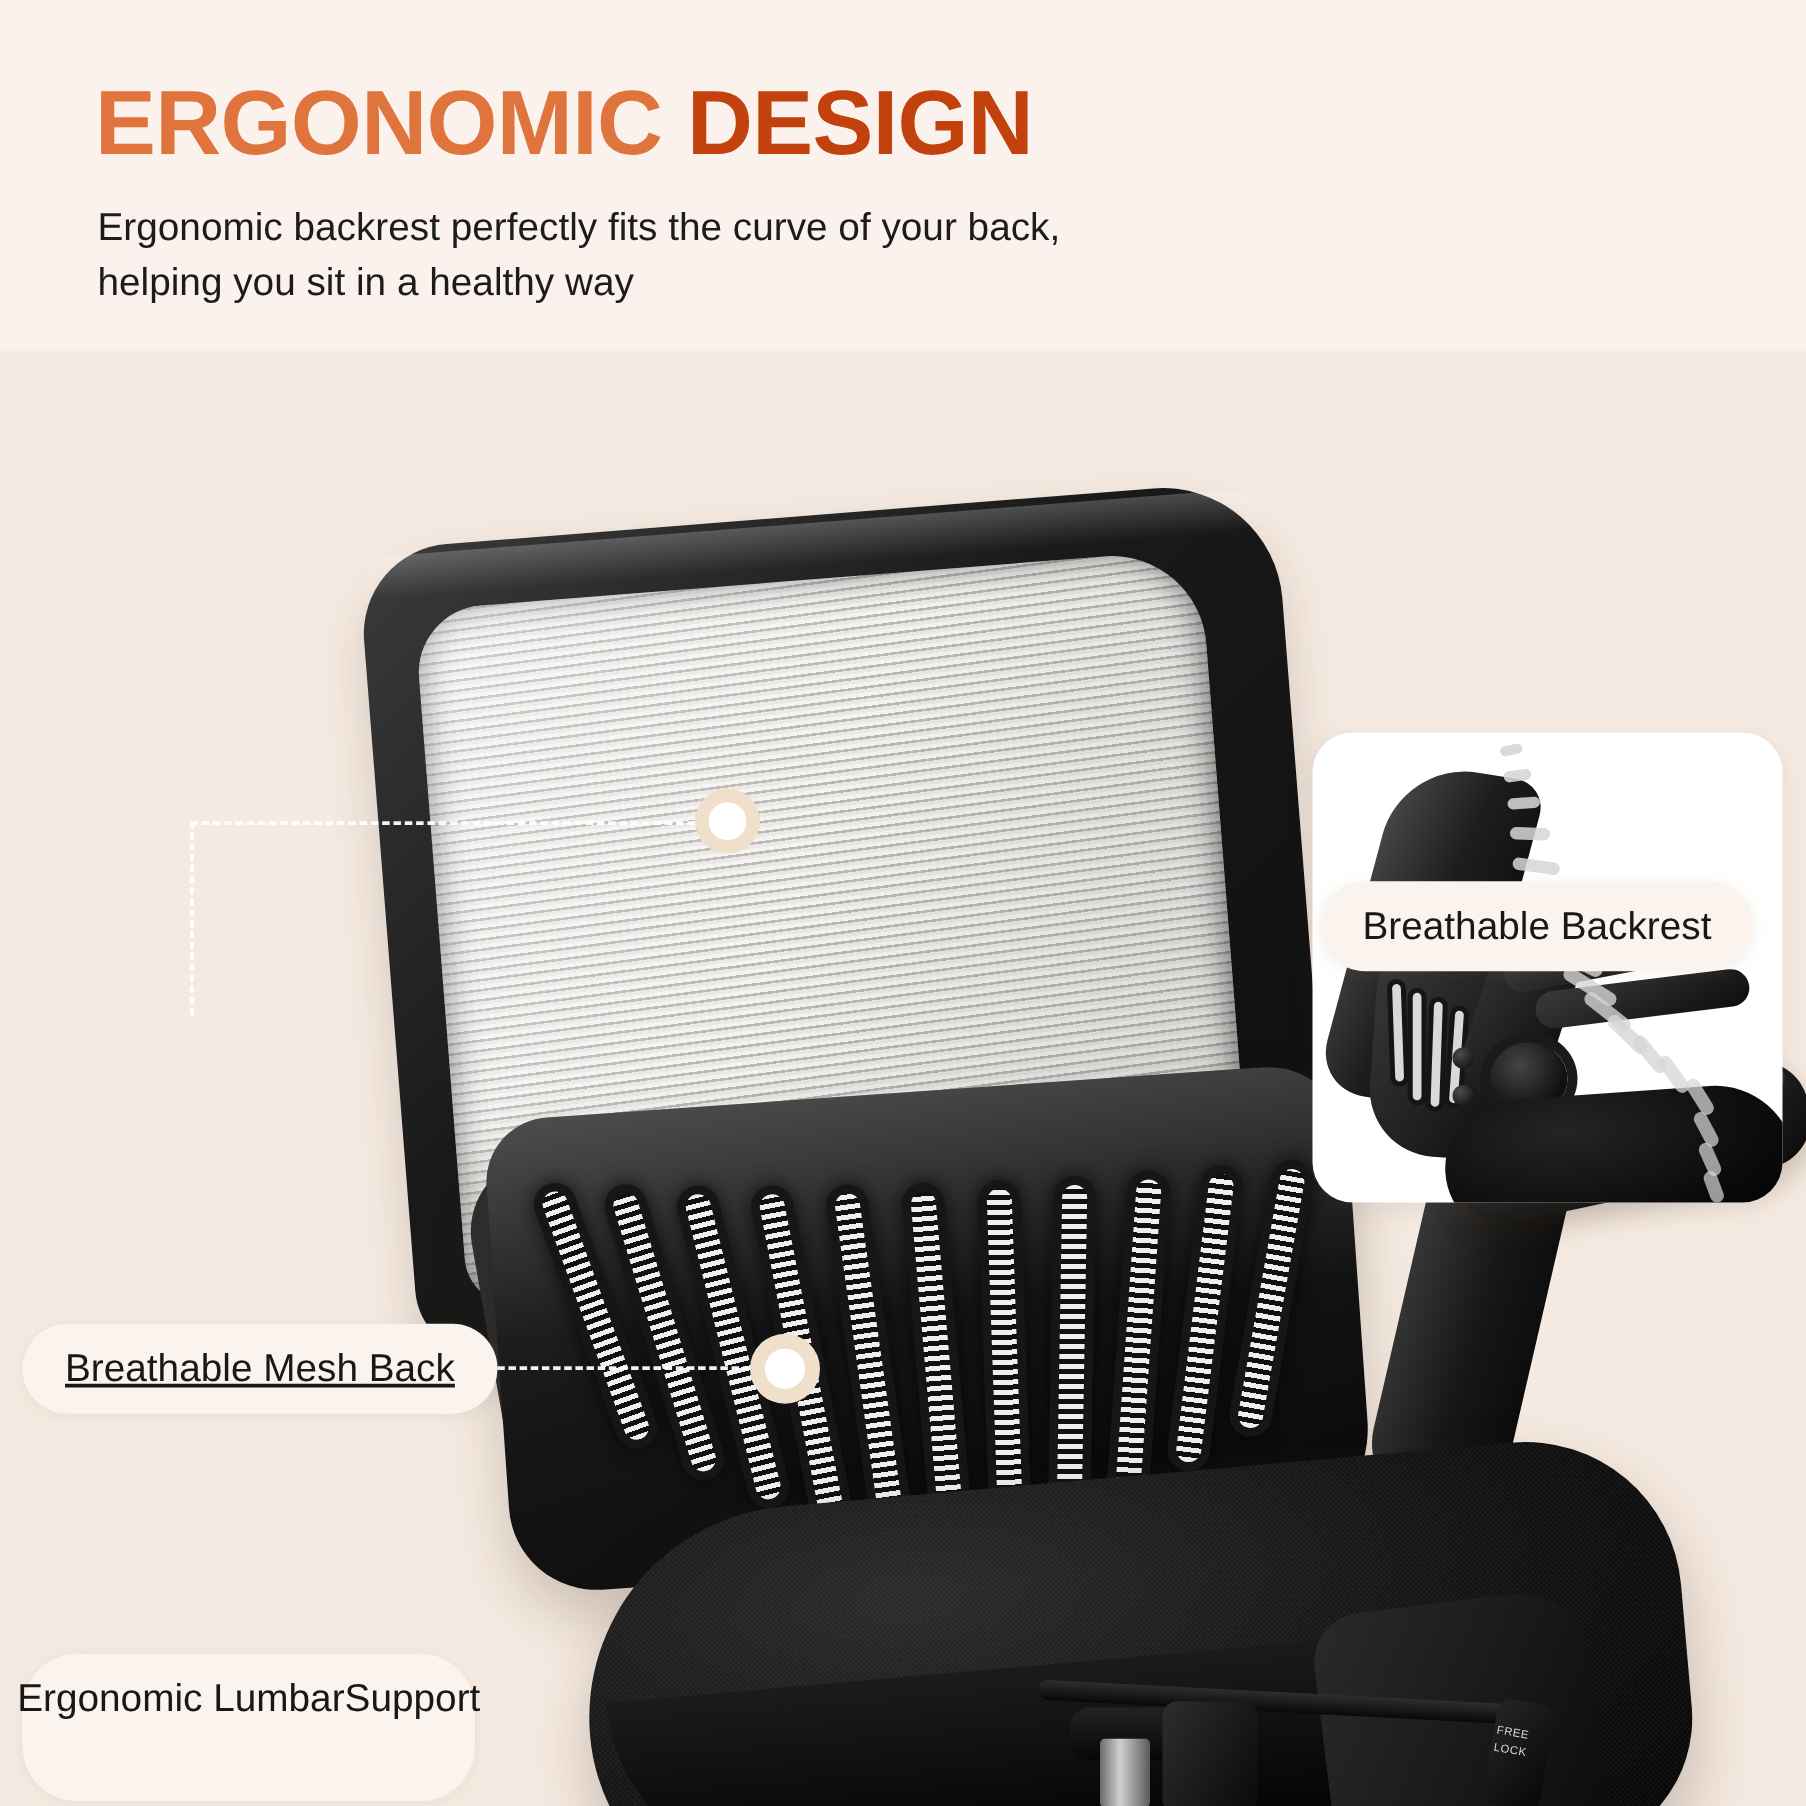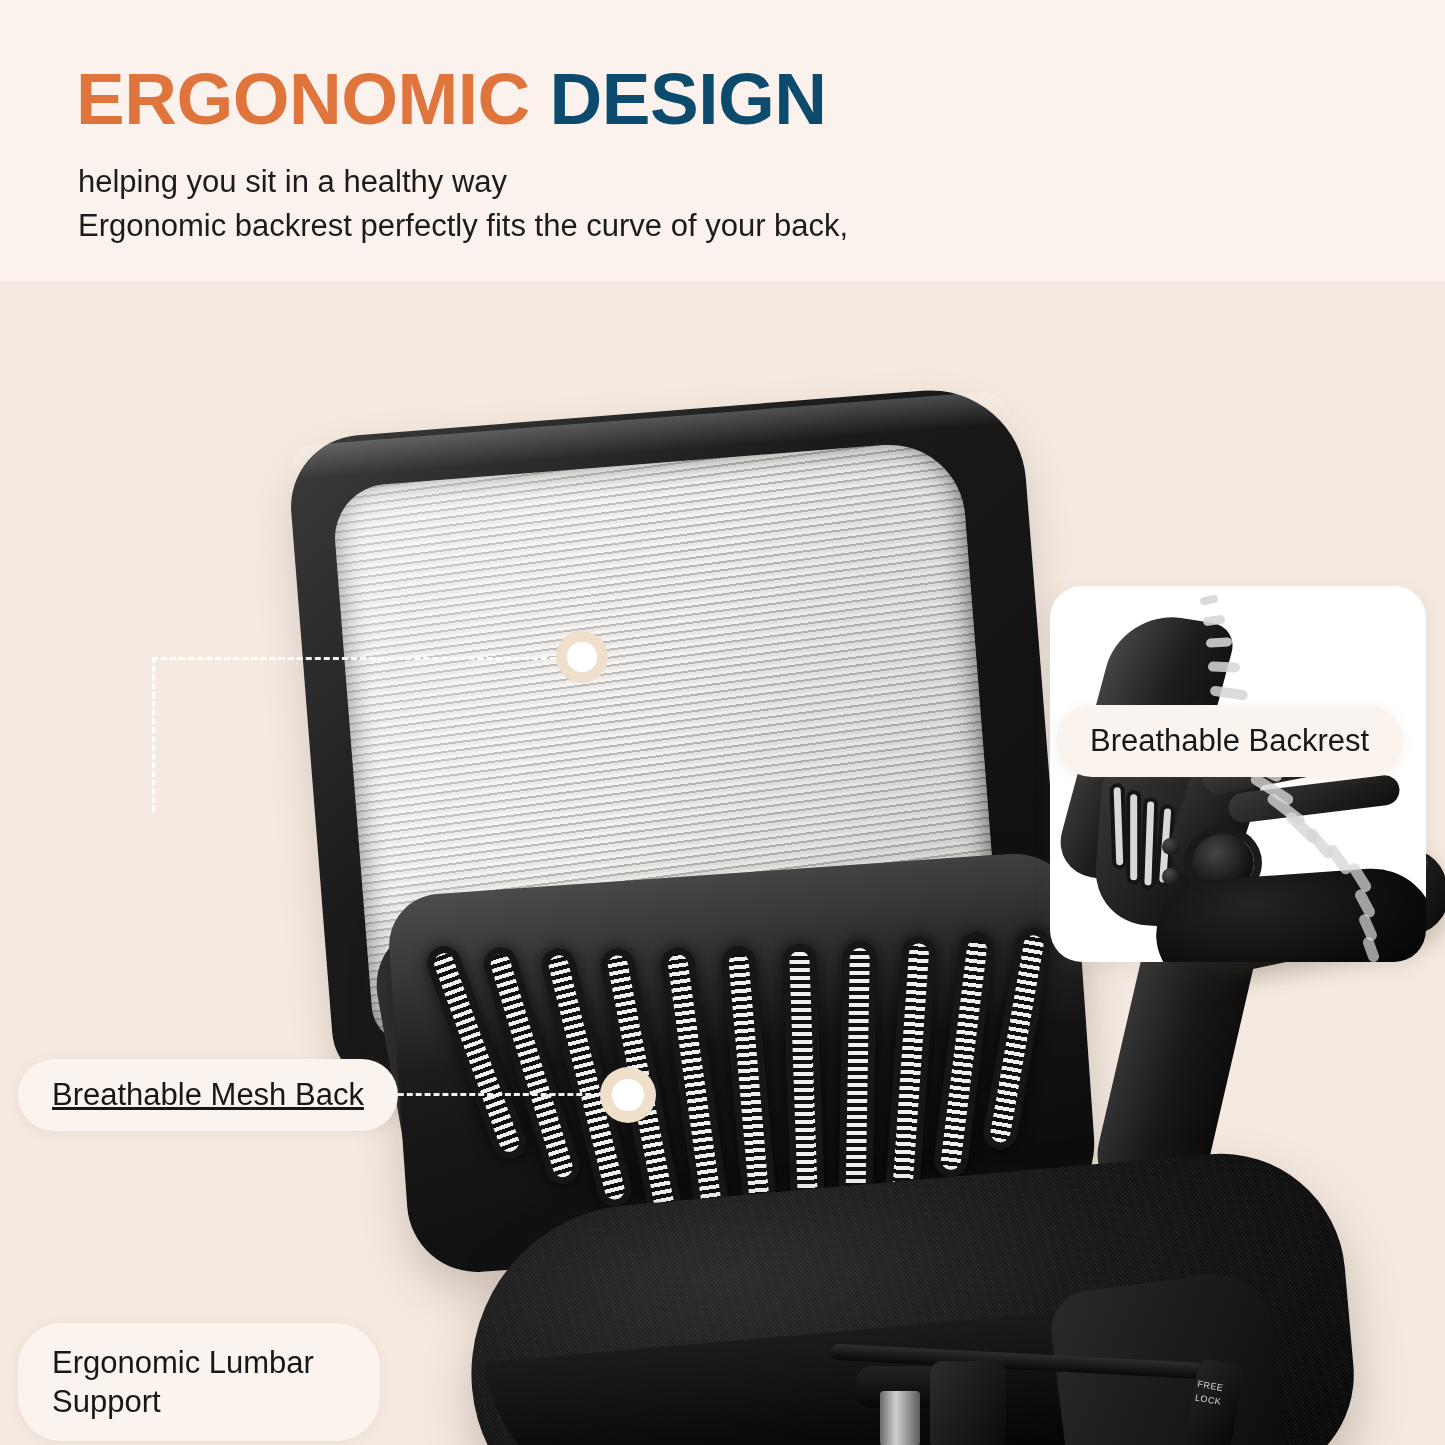--- a/index.html
+++ b/index.html
@@ -16,21 +16,21 @@
   .header-band {
     position:absolute; left:0; top:0; width:1445px; height:281px;
     background:#FBF2ED;
   }
   .title {
     position:absolute; left:76px; top:62px;
     font-size:73px; font-weight:700; letter-spacing:-0.5px;
     white-space:nowrap; line-height:1;
   }
   .title .t-orange { color:#E0743D; }
-  .title .t-dark   { color:#0c4a6e; }
+  .title .t-dark   { color:#c2410c; }
   .subtitle {
     position:absolute; left:78px; top:160px; width:990px;
     font-size:31px; line-height:1.42; color:#1C1C1C; font-weight:400;
   }
   .subtitle .line { display:block; white-space:nowrap; }
 
   
   .photo-area { position:absolute; left:0; top:281px; width:1445px; height:1164px; }
 
   
@@ -252,21 +252,21 @@
     background:#d6d6d6; opacity:.85;
   }
 
   
   .pill{
     position:absolute; background:#FBF4EE;
     border-radius:44px; display:flex; align-items:center;
     padding:0 34px; color:#181818; font-size:31px; line-height:1.26;
     box-shadow:0 2px 12px rgba(150,115,85,.10);
   }
-  .pill.two-line{ flex-direction:column; align-items:flex-start; justify-content:center; padding:16px 34px; }
+  .pill.two-line{ flex-direction:row; align-items:flex-start; justify-content:center; padding:16px 34px; }
   .pill span{ white-space:nowrap; display:block; }
 
   
   .leader{ position:absolute; }
   .ld-h{ position:absolute; height:0; border-top:3px dashed #FFFFFF; opacity:.95; }
   .ld-v{ position:absolute; width:0; border-left:3px dashed #FFFFFF; opacity:.95; }
 
   .dot{
     position:absolute; border-radius:50%;
     background:#EFDFCB;
@@ -277,22 +277,22 @@
 </head>
 <body>
 
 <div id="stage">
 
   <div class="header-band">
     <div class="title">
       <span class="t-orange">ERGONOMIC</span><span class="t-dark"> DESIGN</span>
     </div>
     <div class="subtitle">
+      <span class="line">Ergonomic backrest perfectly fits the curve of your back,</span>
       <span class="line">helping you sit in a healthy way</span>
-      <span class="line">Ergonomic backrest perfectly fits the curve of your back,</span>
     </div>
   </div>
 
   <div class="photo-area">
     <div class="chair">
 
       <div class="back-frame"></div>
       <div class="mesh">
         <div class="mesh-shadow"></div>
       </div>

